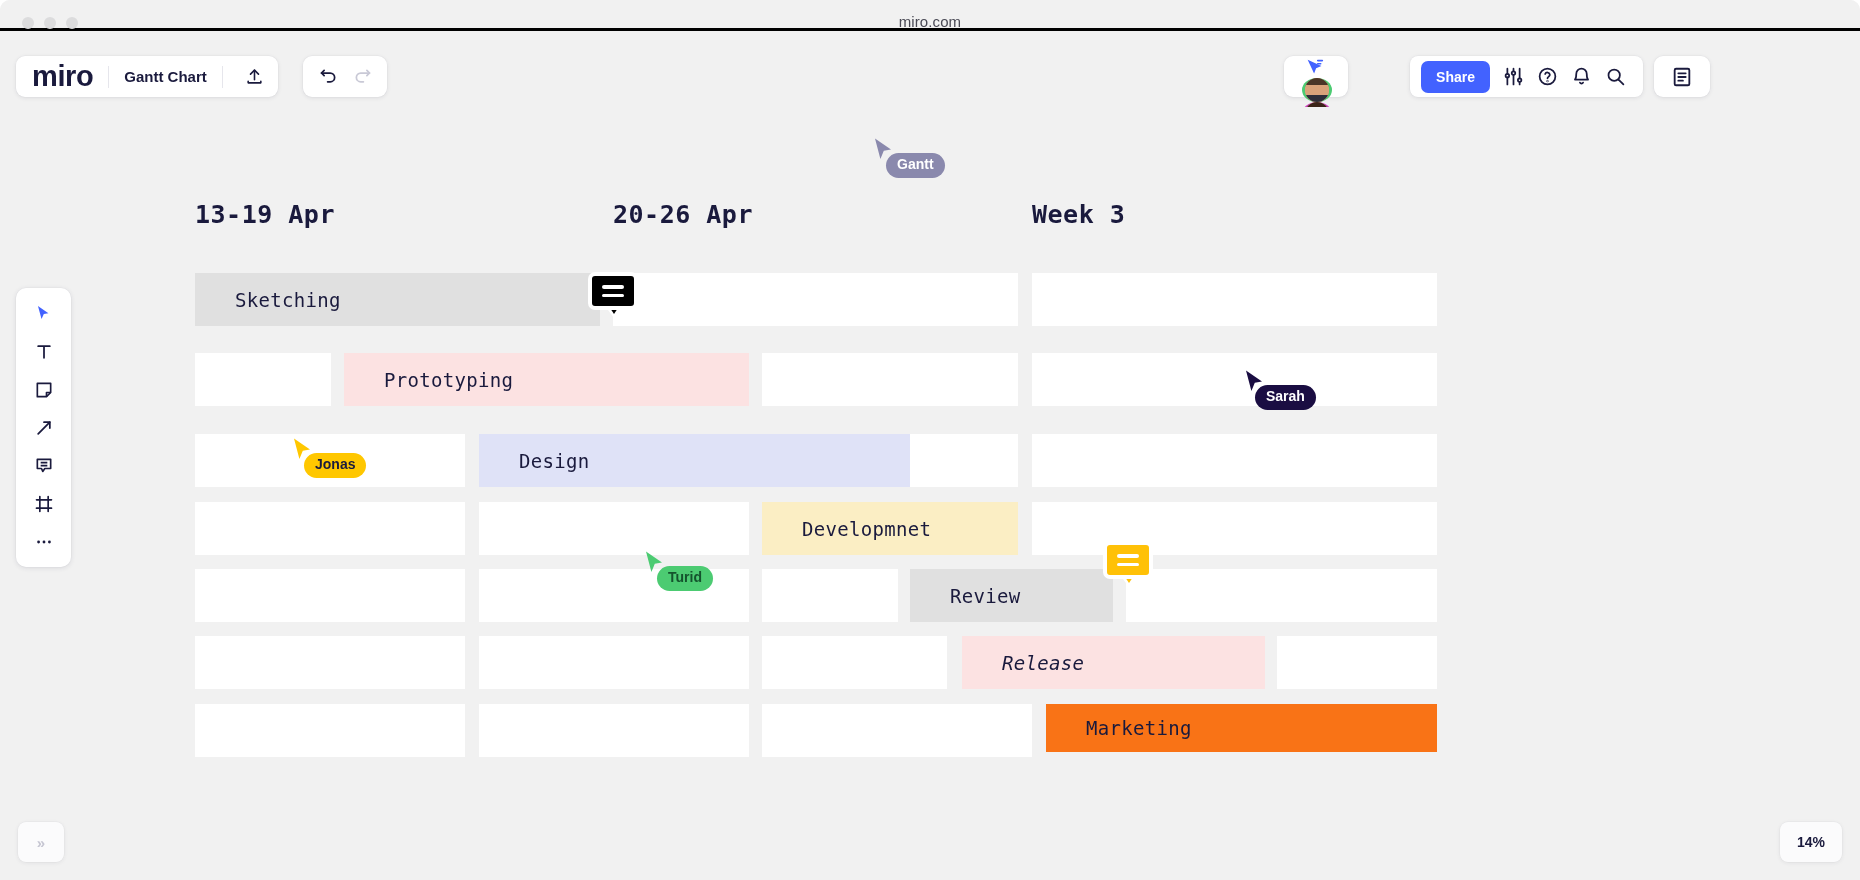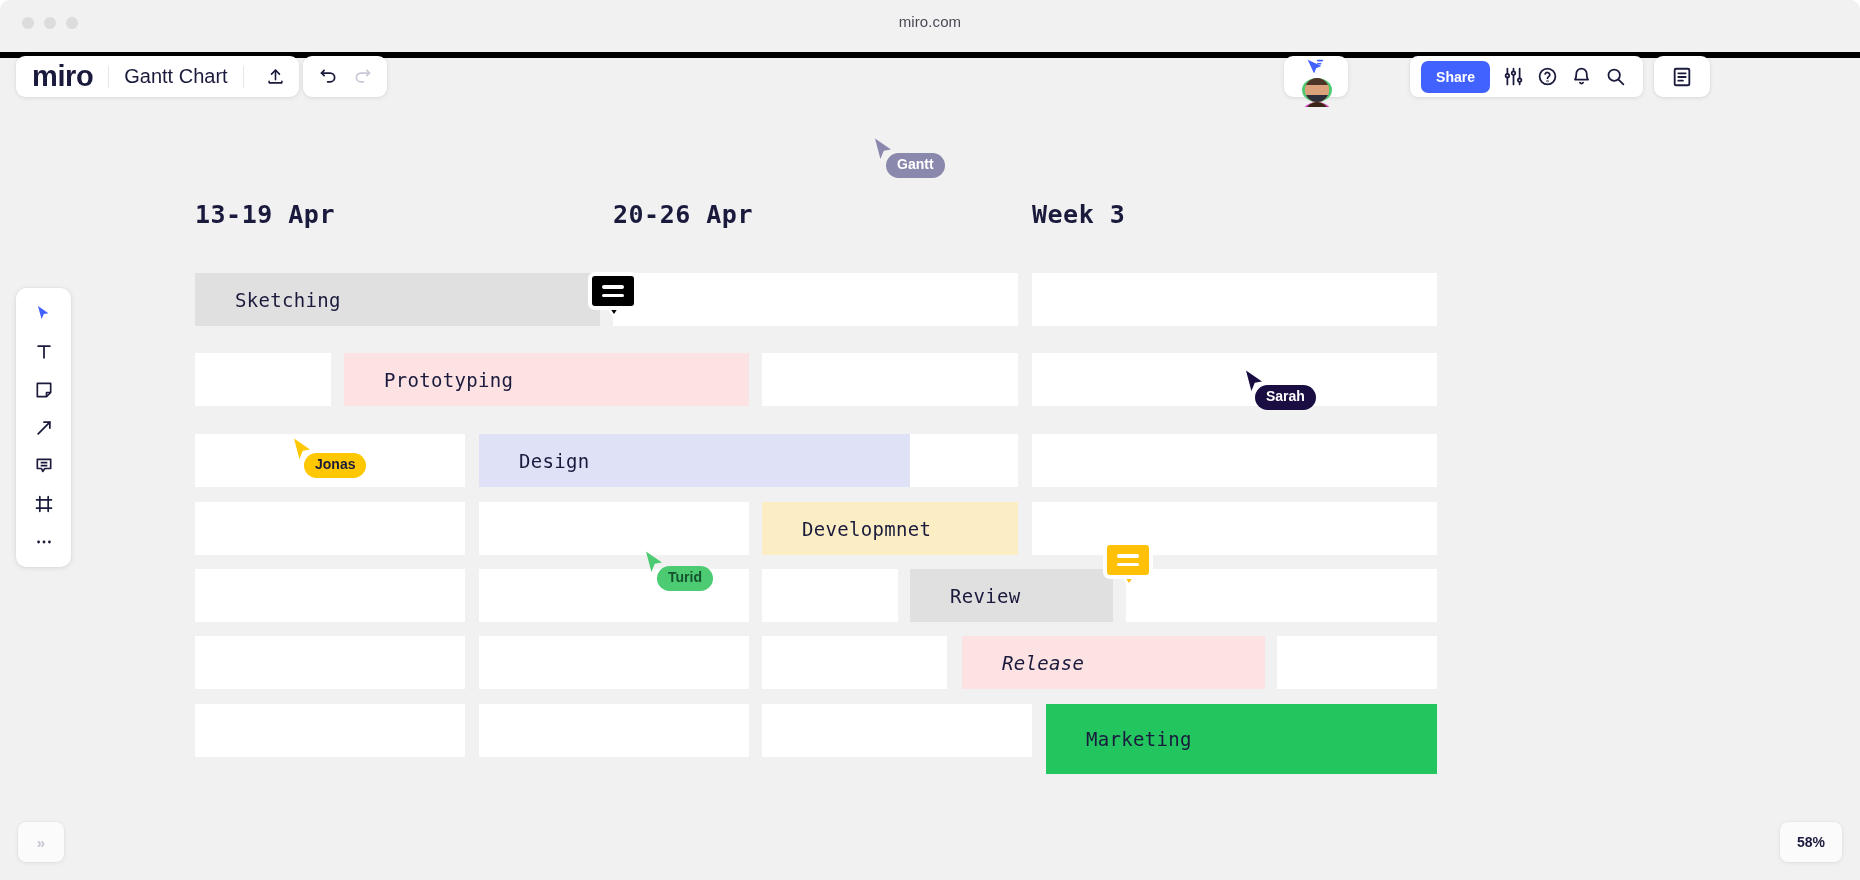--- a/index.html
+++ b/index.html
@@ -13,23 +13,23 @@
     position: relative;
     width: 1860px; height: 880px;
     background: #f1f1f1;
     border-radius: 10px 10px 0 0;
     overflow: hidden;
   }
 
   
   .titlebar {
     position: absolute; top: 0; left: 0;
-    width: 1860px; height: 58px;
+    width: 1860px; height: 31px;
     background: #f1f1f1;
-    border-bottom: 6px solid #000000;
+    border-bottom: 3px solid #000000;
   }
   .traffic {
     position: absolute; top: 17px; left: 22px;
     display: flex; gap: 10px;
   }
   .dot { width: 12px; height: 12px; border-radius: 50%; background: #dcdcdd; }
   .win-title {
     position: absolute; top: 13px; left: 0; width: 1860px;
     text-align: center; font-size: 15px; color: #4a4a55;
     letter-spacing: .1px;
@@ -50,21 +50,21 @@
   .tr-users { top: 11px; right: 512px; height: 41px; padding: 0 12px 0 14px; flex-direction: column; }
   .tr-acts  { top: 11px; right: 217px; height: 41px; padding: 0 11px; border-radius: 8px; }
   .tr-notes { top: 11px; right: 150px; height: 41px; padding: 0 11px; }
 
   .miro-logo {
     font-size: 29px; font-weight: 700; color: #1a1a3d;
     letter-spacing: -.4px; line-height: 1;
     font-family: "Liberation Sans", sans-serif;
   }
   .vbar { width: 1px; height: 22px; background: #e6e6ec; margin: 0 15px; }
-  .board-name { font-size: 20px; font-weight: 400; color: #1a1a3d; }
+  .board-name { font-size: 15px; font-weight: 700; color: #1a1a3d; }
 
   .ticon {
     width: 34px; height: 34px;
     display: flex; align-items: center; justify-content: center;
     border-radius: 6px; cursor: pointer;
   }
   .ticon svg { display: block; }
   .av-ring { padding: 0; }
   .avwrap { width: 30px; height: 30px; border-radius: 50%;
             display:flex; align-items:center; justify-content:center; }
@@ -319,21 +319,21 @@
         <div class="bar" style="left: 910px; top: 462px; width: 203px; height: 53px; background: rgb(224, 224, 224);">Review</div>
         <div class="bar" style="left: 1126px; top: 462px; width: 311px; height: 53px; background: rgb(255, 255, 255);"></div>
         <div class="bar" style="left: 195px; top: 529px; width: 270px; height: 53px; background: rgb(255, 255, 255);"></div>
         <div class="bar" style="left: 479px; top: 529px; width: 270px; height: 53px; background: rgb(255, 255, 255);"></div>
         <div class="bar" style="left: 762px; top: 529px; width: 185px; height: 53px; background: rgb(255, 255, 255);"></div>
         <div class="bar" style="left: 962px; top: 529px; width: 303px; height: 53px; background: rgb(252, 226, 226); font-style: italic;">Release</div>
         <div class="bar" style="left: 1277px; top: 529px; width: 160px; height: 53px; background: rgb(255, 255, 255);"></div>
         <div class="bar" style="left: 195px; top: 597px; width: 270px; height: 53px; background: rgb(255, 255, 255);"></div>
         <div class="bar" style="left: 479px; top: 597px; width: 270px; height: 53px; background: rgb(255, 255, 255);"></div>
         <div class="bar" style="left: 762px; top: 597px; width: 270px; height: 53px; background: rgb(255, 255, 255);"></div>
-        <div class="bar" style="left: 1046px; top: 597px; width: 391px; height: 70px; background: #22c55e;">Marketing</div>
+        <div class="bar" style="left: 1046px; top: 597px; width: 391px; height: 48px; background: #f97316;">Marketing</div>
       </div>
     <div id="cursors">
         <div class="cursor" style="left: 873px; top: 30px; width: 120px; height: 50px;">
           <svg width="22" height="26" viewBox="0 0 22 26">
             <path d="M2 1.5l16 11-7.2 1.2L7.4 22z" fill="#8a89ad"></path>
           </svg>
           <span class="name" style="left: 13px; top: 16px; background: rgb(138, 137, 173); color: rgb(255, 255, 255);">Gantt</span>
         </div>
         <div class="cursor" style="left: 292px; top: 330px; width: 120px; height: 50px;">
           <svg width="22" height="26" viewBox="0 0 22 26">
@@ -411,15 +411,15 @@
     <span class="ltool">
       <svg width="20" height="20" viewBox="0 0 24 24" fill="#1a1a3d">
         <circle cx="5.5" cy="12" r="1.7"></circle>
           <circle cx="12" cy="12" r="1.7"></circle>
           <circle cx="18.5" cy="12" r="1.7"></circle>
       </svg>
     </span>
   </div>
 
   <div class="expand-btn">»</div>
-  <div class="zoom-ind">58%</div>
+  <div class="zoom-ind">14%</div>
 
 </div>
 
 </body></html>

